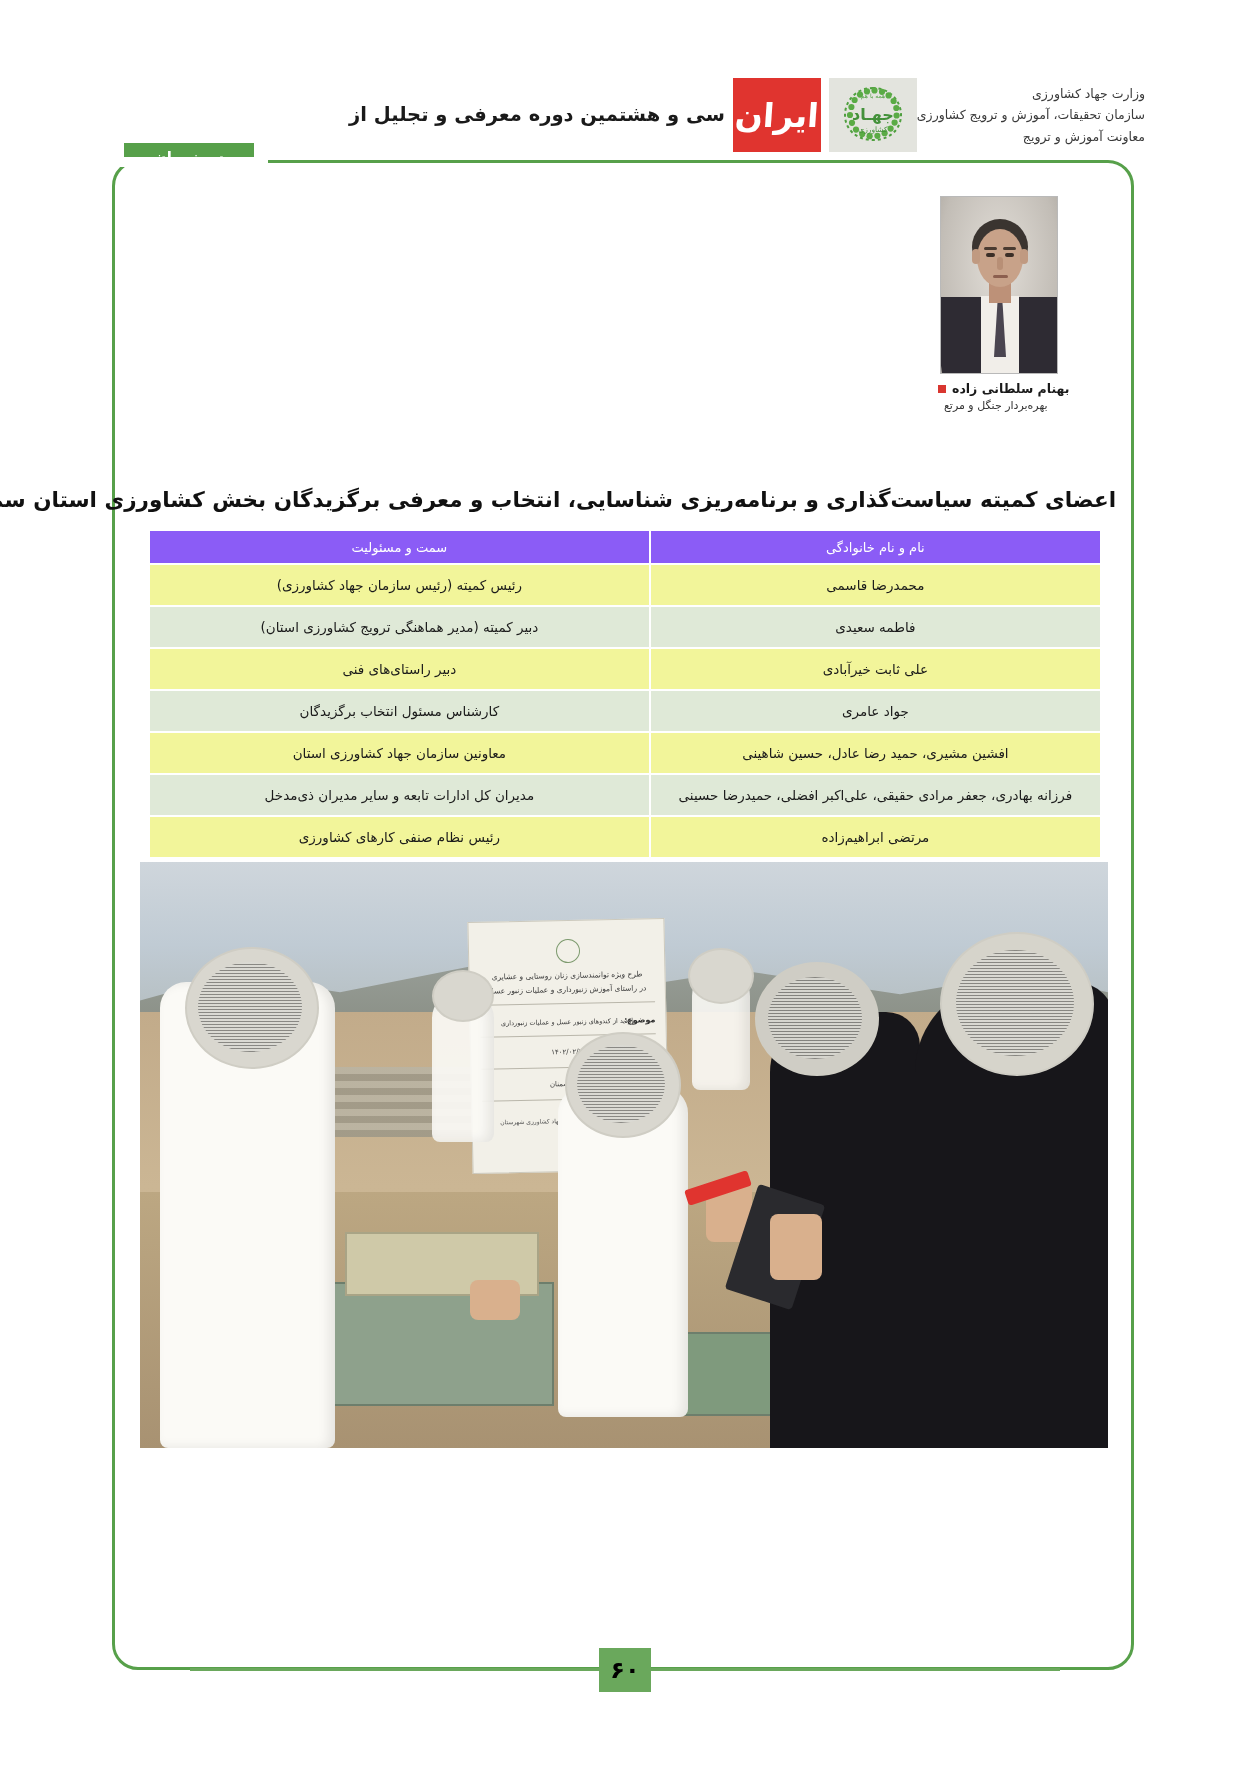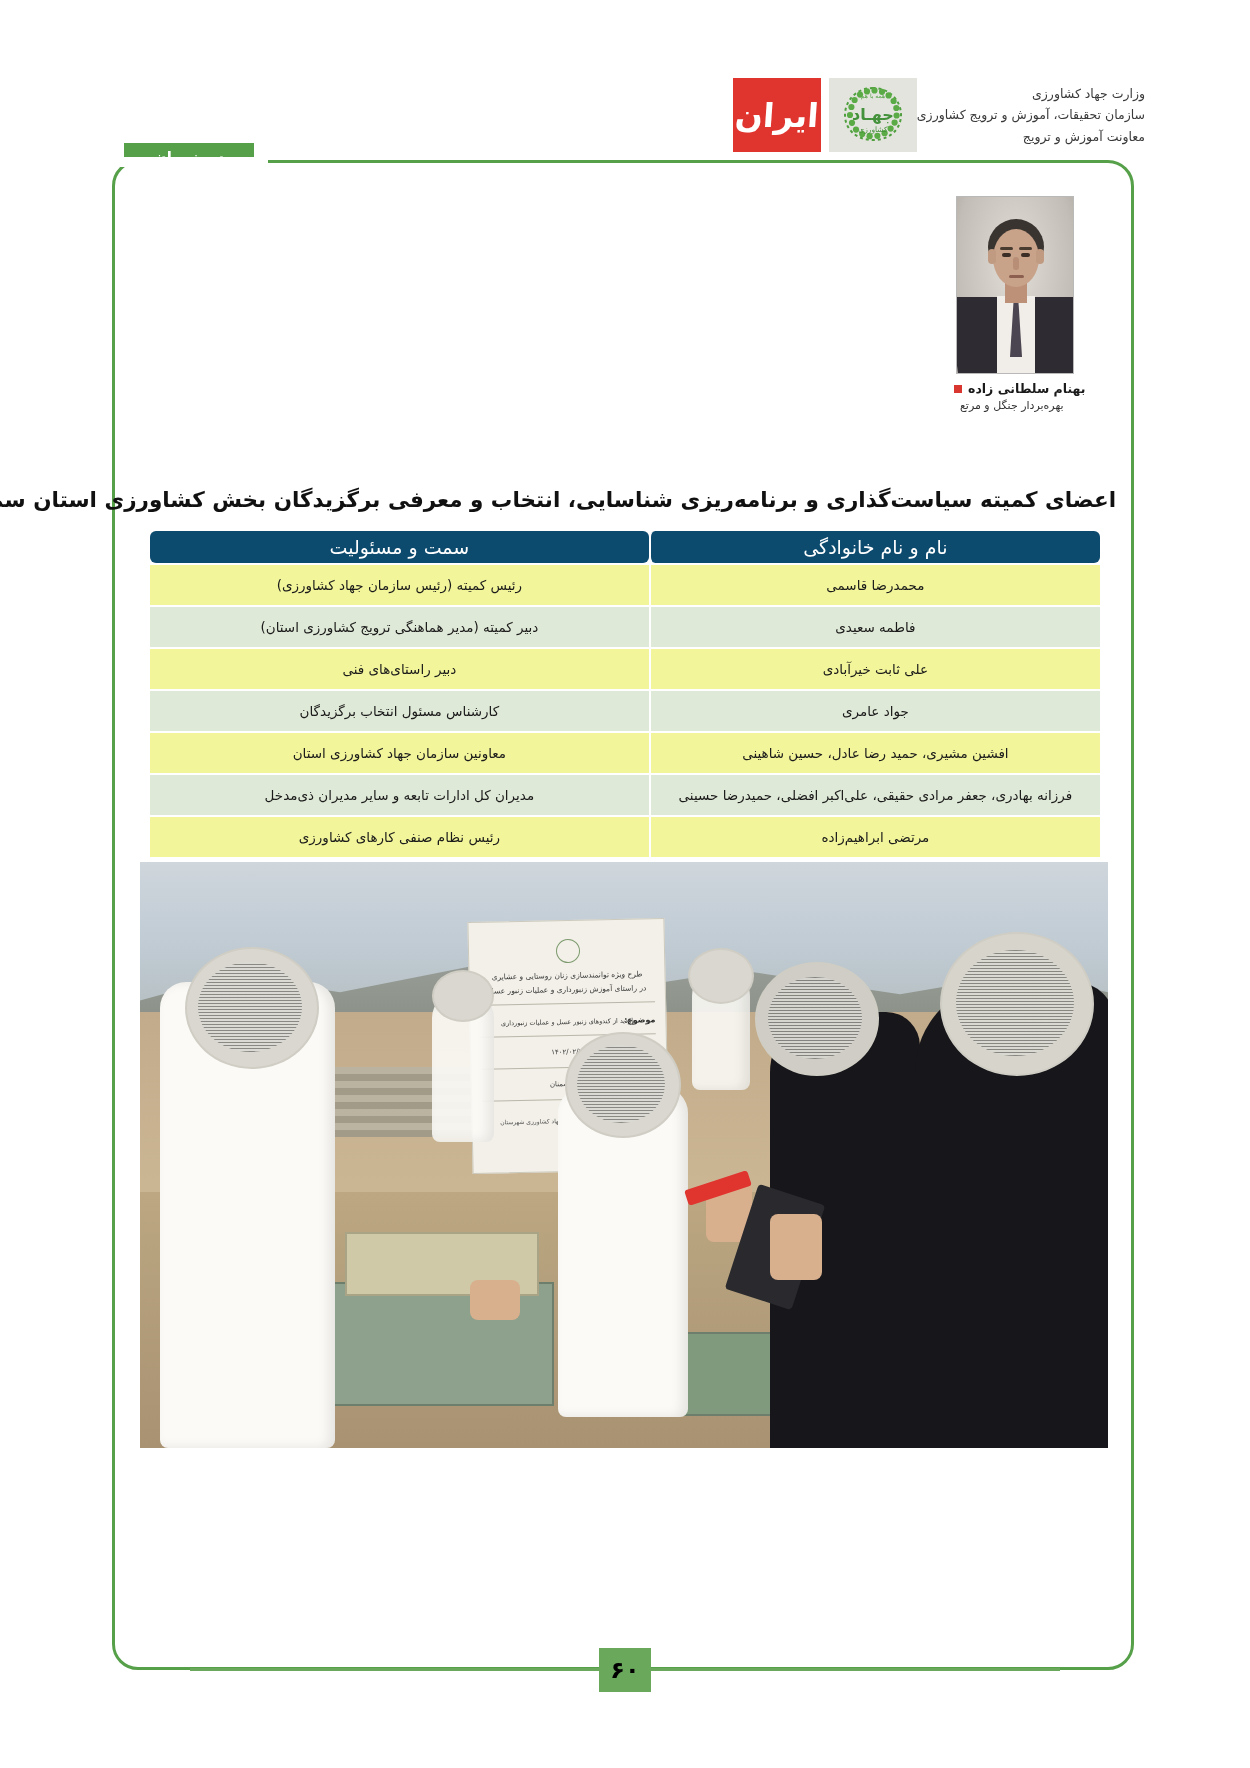--- a/index.html
+++ b/index.html
@@ -73,21 +73,21 @@
     border-radius:26px;
     box-sizing:border-box;
     background:#ffffff;
   }
   .frame-cut{
     position:absolute;left:118px;top:157px;width:150px;height:10px;background:#ffffff;
   }
 
   
   .portrait-wrap{
-    position:absolute;right:176px;top:196px;width:120px;
+    position:absolute;right:192px;top:196px;width:120px;
     text-align:center;
   }
   .portrait{
     width:118px;height:178px;
     border:1px solid #b9b9b9;
     box-sizing:border-box;
     overflow:hidden;position:relative;
     background:linear-gradient(#d8d4cf,#c9c4bd);
   }
   .p-bg{position:absolute;inset:0;background:#cfcac3;}
@@ -130,24 +130,23 @@
     letter-spacing:-0.3px;white-space:nowrap;
   }
 
   
   .tbl{
     position:absolute;right:150px;top:529px;
     width:950px;border-collapse:separate;border-spacing:0 2px;
     direction:rtl;
   }
   .tbl th{
-    background:#0c4a6e;color:#fff;font-size:19px;font-weight:normal;
+    background:#8b5cf6;color:#fff;font-size:13px;font-weight:normal;
     height:30px;text-align:center;vertical-align:middle;
     border-left:2px solid #ffffff;
-    border-radius:6px;
   }
   .tbl th:last-child{border-left:none;}
   .tbl td{
     height:38px;text-align:center;vertical-align:middle;
     font-size:13.5px;color:#1a1a1a;
     border-left:2px solid #ffffff;
   }
   .tbl td:last-child{border-left:none;}
   .tbl tr.odd td{background:#f2f59a;}
   .tbl tr.even td{background:#dfe9d7;}
@@ -245,20 +244,21 @@
           <text x="37" y="38" font-size="16" fill="#43913a" text-anchor="middle" font-weight="bold" font-family="DejaVu Sans, sans-serif">جهـاد</text>
           <text x="37" y="50" font-size="7.5" fill="#43913a" text-anchor="middle" font-family="DejaVu Sans, sans-serif">کشاورزی</text>
         </svg>
       </div>
 
       <div class="logo-iran">
         <span class="logo-iran-txt">ایران</span>
       </div>
 
       <div class="hdr-title">
+        <div>سی و هشتمین دوره معرفی و تجلیل از</div>
       </div>
 
     </div>
   </div>
 
   <div class="province-tab">
     <span>سمنــــان</span>
   </div>
 
   <div class="frame"></div>

